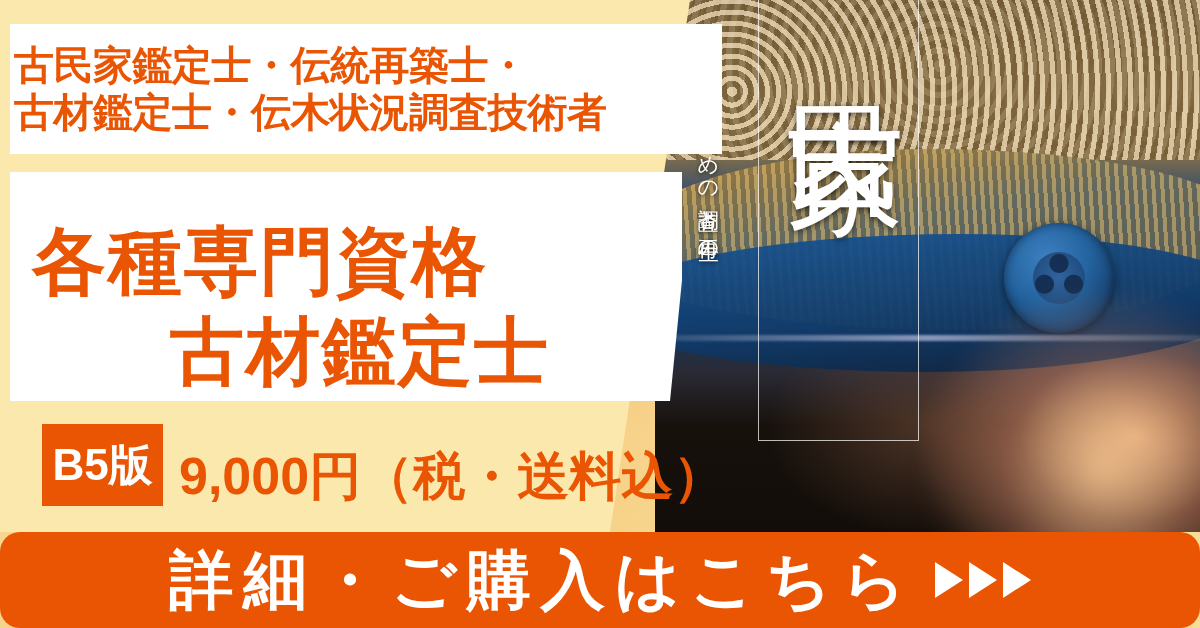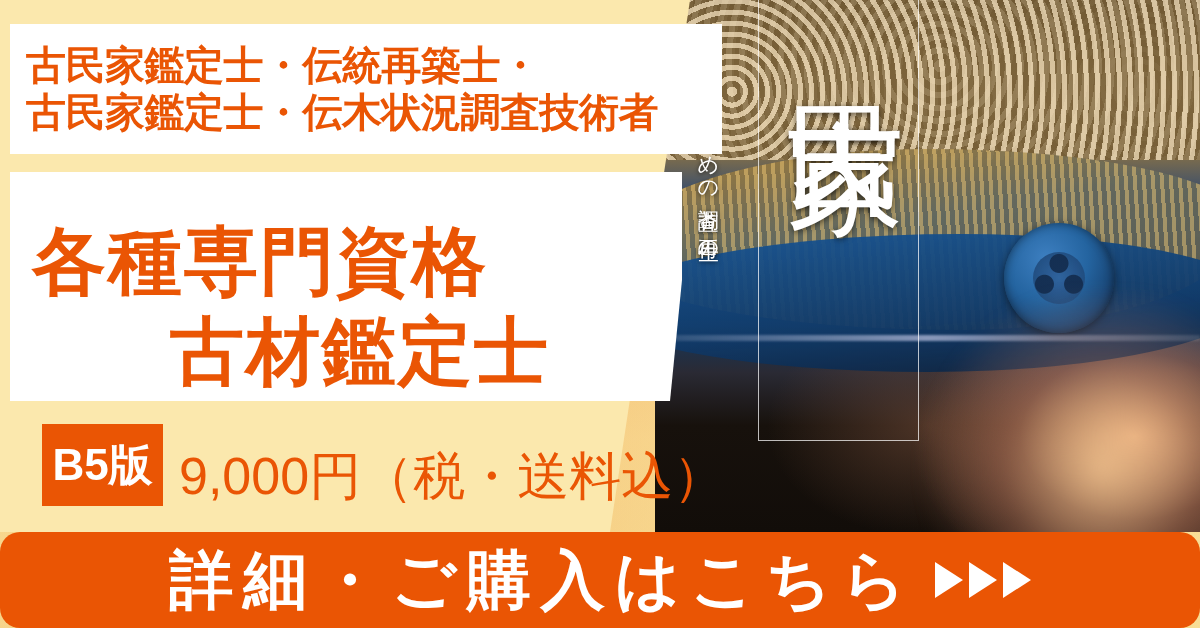--- a/index.html
+++ b/index.html
@@ -142,21 +142,21 @@
   .panel-certs{
     left:10px;top:24px;width:712px;height:130px;
   }
   .panel-main{
     left:10px;top:172px;width:672px;height:229px;
     clip-path:polygon(0 0, 672px 0, 672px 108px, 660px 229px, 0 229px);
   }
 
   
   .certs{
-    position:absolute;left:12px;top:24px;width:624px;height:130px;
+    position:absolute;left:0;top:24px;width:624px;height:130px;
     display:flex;flex-direction:column;justify-content:center;
     padding-left:14px;box-sizing:border-box;border-radius:10px;
   }
   .certs-line{
     color:#EA5504;
     font-size:40px;line-height:1.18;font-weight:700;
     letter-spacing:-.5px;white-space:nowrap;
   }
 
   
@@ -181,21 +181,21 @@
   }
   .badge{
     background:#EA5504;color:#fff;
     width:121px;height:82px;
     display:flex;align-items:center;justify-content:center;
     font-size:44px;font-weight:700;letter-spacing:0px;
     box-sizing:border-box;
   }
   .price-text{
     margin-left:16px;color:#EA5504;
-    font-size:52px;font-weight:400;letter-spacing:0px;white-space:nowrap;margin-top:24px;
+    font-size:52px;font-weight:700;letter-spacing:0px;white-space:nowrap;margin-top:24px;
   }
 
   
   .cta{
     position:absolute;left:0;bottom:0;width:1200px;height:96px;
     background:#EA5504;
     display:flex;align-items:center;justify-content:center;
     cursor:pointer;
     border-radius:20px;
   }
@@ -231,21 +231,21 @@
     <div class="cover-frame"></div>
     <div class="cover-title">古民家</div>
     <div class="cover-subtitle">伝統構法、古民家活用のための調査と再生の</div>
   </div>
 
   <div class="cream-panel"></div>
 
   <div class="white-panel panel-certs"></div>
   <div class="certs">
     <div class="certs-line">古民家鑑定士・伝統再築士・</div>
-    <div class="certs-line">古民家鑑定士・伝木状況調査技術者</div>
+    <div class="certs-line">古材鑑定士・伝木状況調査技術者</div>
   </div>
 
   <div class="white-panel panel-main"></div>
   <div class="main-title">
     <div class="title-line1">各種専門資格</div>
     <div class="title-line2">古材鑑定士</div>
   </div>
 
   <div class="price-row">
     <div class="badge">B5版</div>

